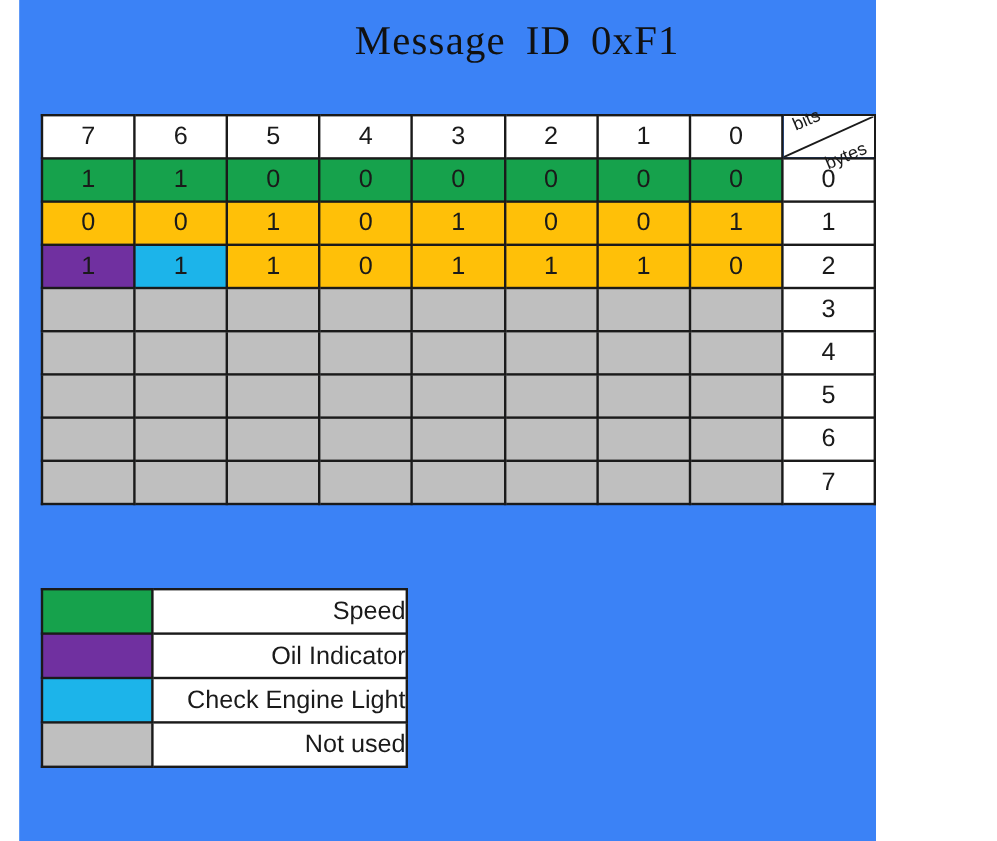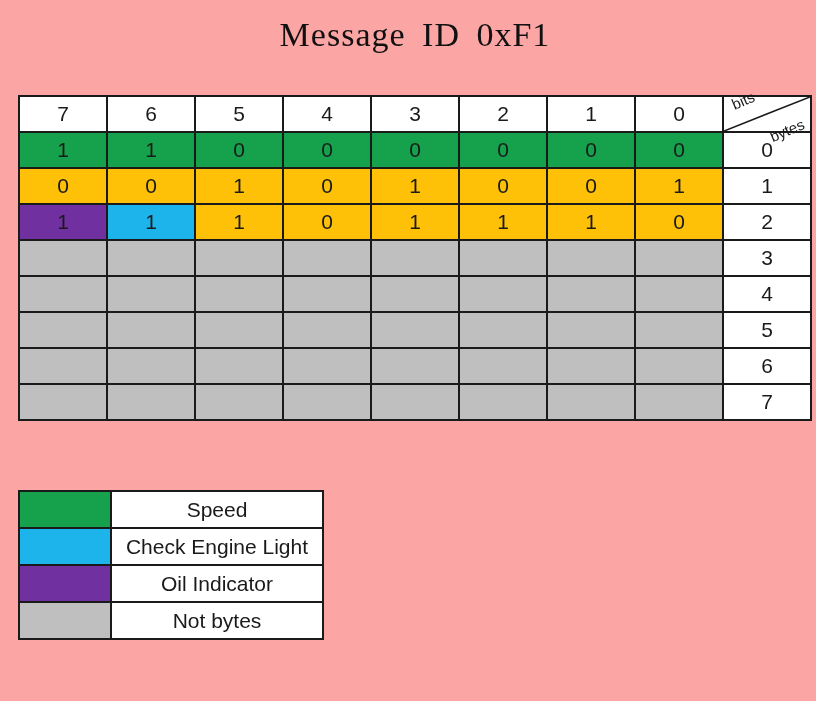--- a/index.html
+++ b/index.html
@@ -1,23 +1,24 @@
 <!DOCTYPE html>
 <html><head>
 <meta charset="utf-8">
 <style>
   html, body { margin: 0; padding: 0; background: #ffffff; }
   .stage {
     position: relative;
-    width: 816px;
+    width: 714px;
     height: 701px;
-    background: #fca5a5;
+    background: #3b82f6;
     font-family: "Liberation Sans", sans-serif;
     color: #1a1a1a;
     overflow: hidden;
+    margin-left: 16px;
   }
   .title {
     position: absolute;
     left: 20px;
     top: 16px;
     width: 790px;
     text-align: center;
     font-family: "Liberation Serif", "DejaVu Serif", serif;
     font-size: 34px;
     font-weight: 400;
@@ -68,21 +69,21 @@
   .legend td {
     border: 2px solid #1a1a1a;
     height: 35px;
     padding: 0;
     text-align: center;
     vertical-align: middle;
     font-size: 21px;
     background: #ffffff;
   }
   .legend td.swatch { width: 90px; }
-  .legend td.label  { width: 210px; }
+  .legend td.label  { width: 210px; text-align: right; }
 </style>
 </head>
 <body>
 
 <div class="stage">
 
   <div class="title">Message ID 0xF1</div>
 
   <table class="bitgrid">
     <tbody>
@@ -202,27 +203,27 @@
     </tbody>
   </table>
 
   <table class="legend">
     <tbody>
       <tr>
         <td class="swatch" data-color="green"></td>
         <td class="label">Speed</td>
       </tr>
       <tr>
+        <td class="swatch" data-color="purple"></td>
+        <td class="label">Oil Indicator</td>
+      </tr>
+      <tr>
         <td class="swatch" data-color="blue"></td>
         <td class="label">Check Engine Light</td>
       </tr>
       <tr>
-        <td class="swatch" data-color="purple"></td>
-        <td class="label">Oil Indicator</td>
-      </tr>
-      <tr>
         <td class="swatch" data-color="gray"></td>
-        <td class="label">Not bytes</td>
+        <td class="label">Not used</td>
       </tr>
     </tbody>
   </table>
 
 </div>
 
 </body></html>

